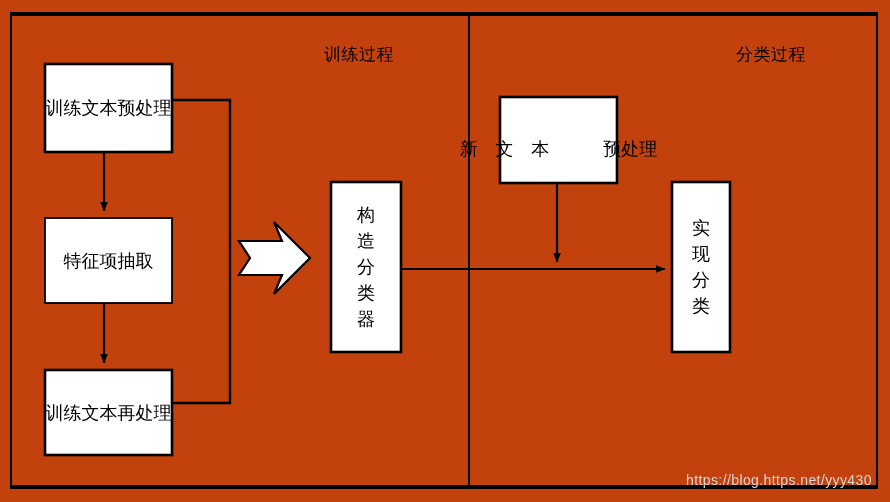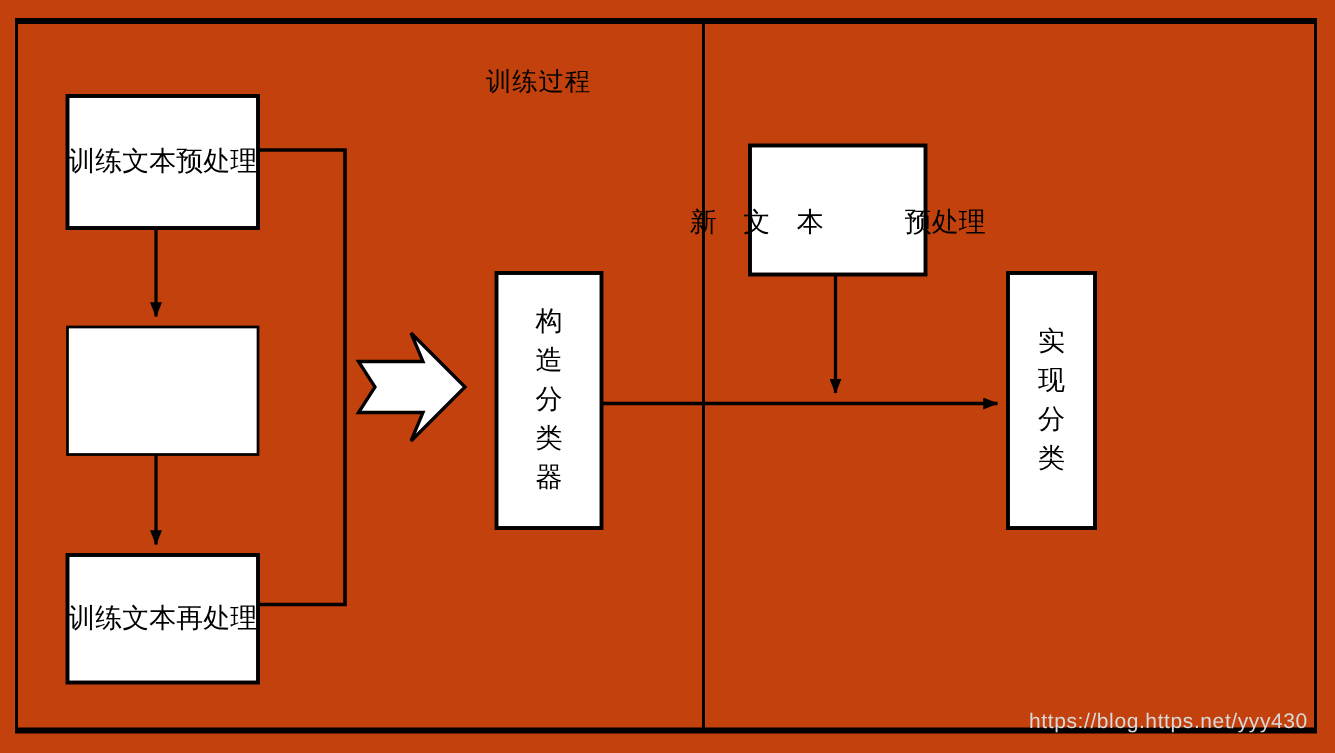--- a/index.html
+++ b/index.html
@@ -127,26 +127,31 @@
       <line x1="401" y1="269" x2="665" y2="269" stroke="#000000" stroke-width="2.2" marker-end="url(#arrowhead)"></line>
     </g>
 
     <g>
       <line x1="557" y1="183" x2="557" y2="262" stroke="#000000" stroke-width="2.2" marker-end="url(#arrowhead)"></line>
     </g>
   </svg>
 
   <div class="panel-title" style="left:300px; top:43px; width:118px;">训练过程</div>
 
+  <div class="panel-title" style="left:712px; top:43px; width:118px;">分类过程</div>
 
   <div class="node-label" style="left:45px; top:64px; width:127px; height:88px; font-size:18px;">
     <span>训练文本</span>
     <span>预处理</span>
   </div>
 
+  <div class="node-label" style="left:45px; top:218px; width:127px; height:85px; font-size:18px;">
+    <span>特征项</span>
+    <span>抽取</span>
+  </div>
 
   <div class="node-label" style="left:45px; top:370px; width:127px; height:85px; font-size:18px;">
     <span>训练文本</span>
     <span>再处理</span>
   </div>
 
   <div class="vertical-text" style="left:331px; top:182px; width:70px; height:170px; font-size:18px;">
     <span>构</span>
     <span>造</span>
     <span>分</span>

